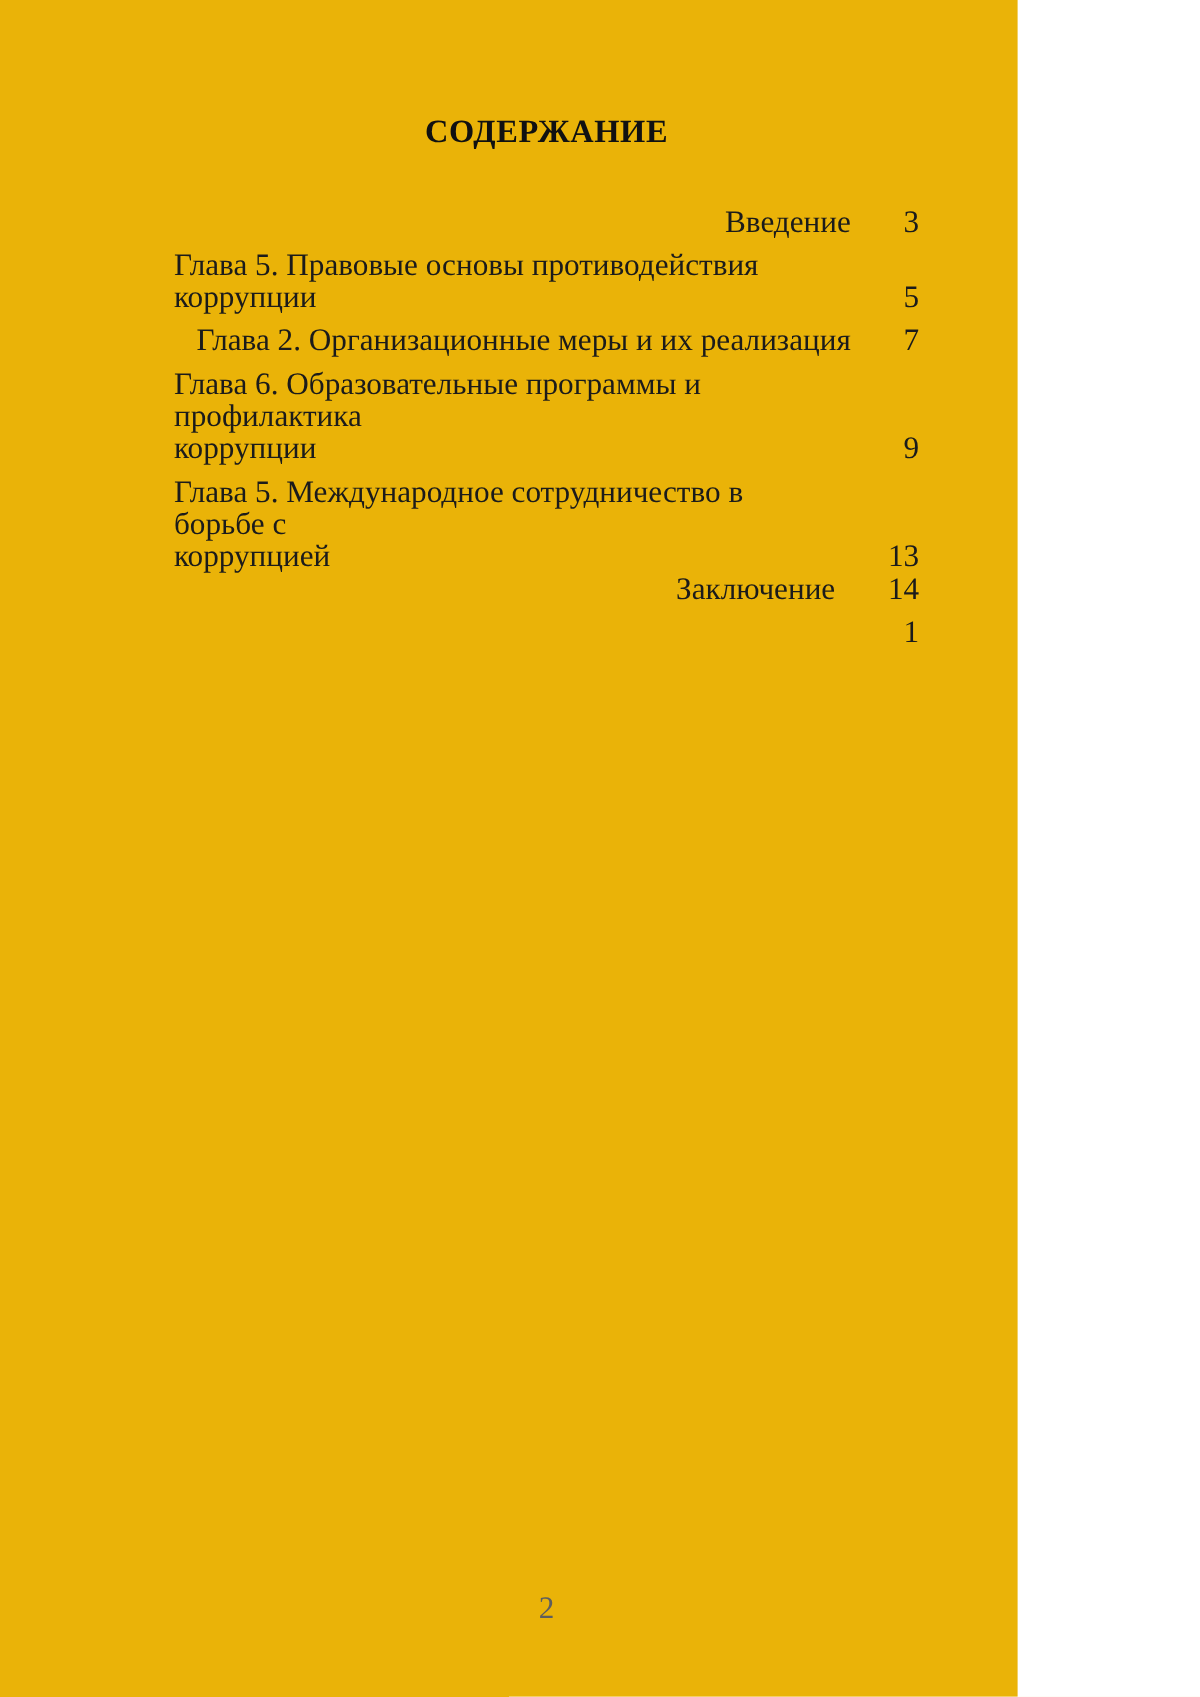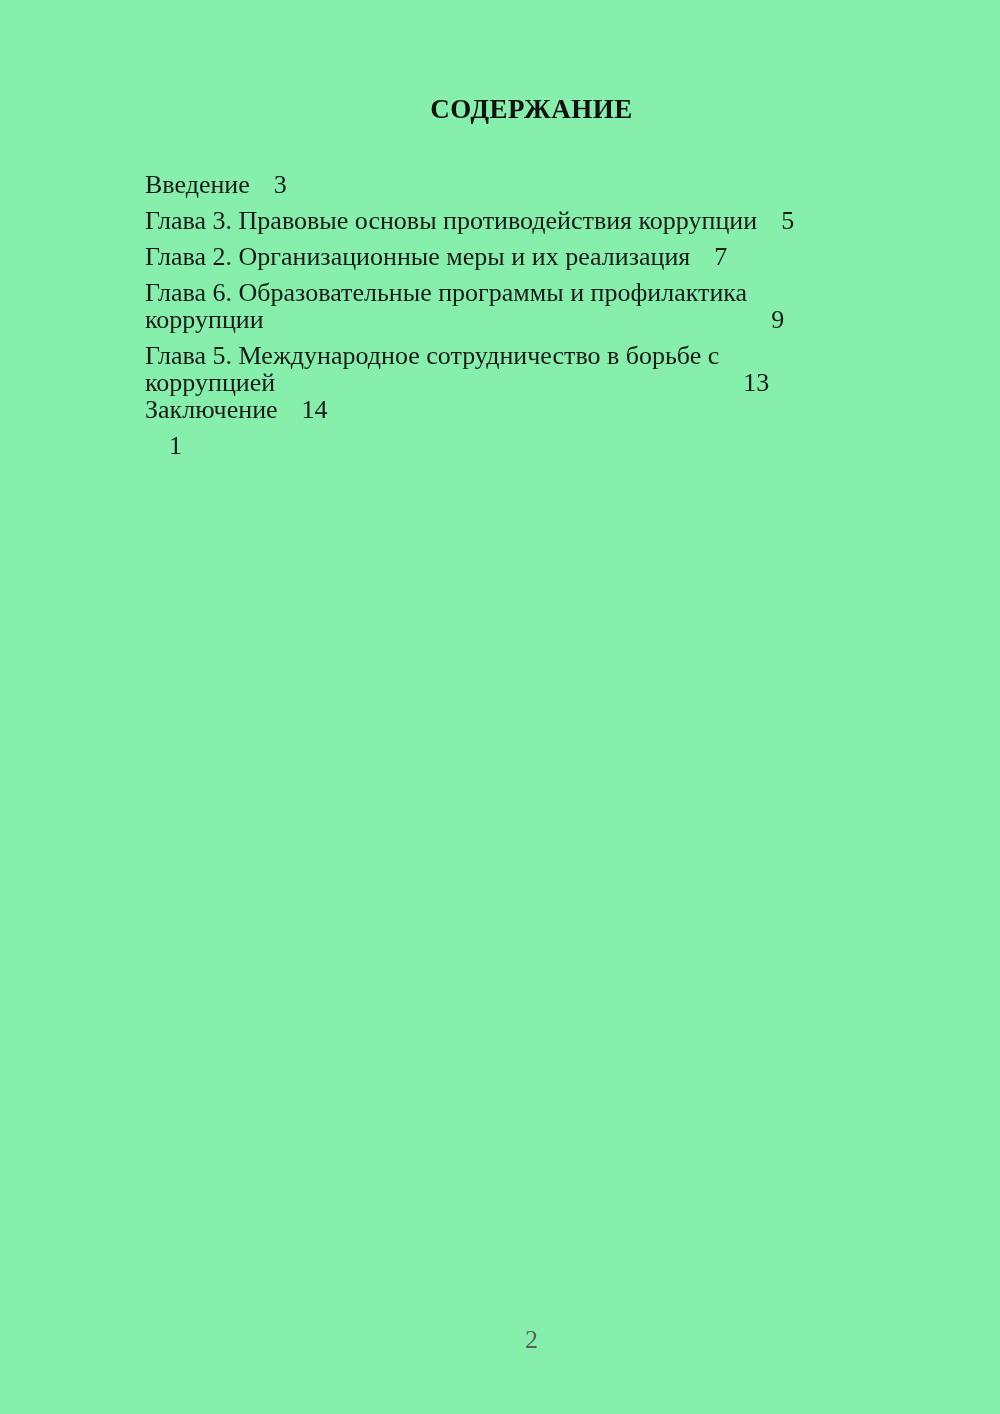--- a/index.html
+++ b/index.html
@@ -7,23 +7,23 @@
     padding: 0;
     background: #ffffff;
   }
   body {
     width: 1000px;
     height: 1414px;
     font-family: "Liberation Serif", "DejaVu Serif", serif;
   }
   .page {
     position: relative;
-    width: 1000px;
+    width: 848px;
     height: 1414px;
-    background: #86efac;
+    background: #eab308;
     overflow: hidden;
   }
   .doc-title {
     position: absolute;
     top: 92px;
     left: 145px;
     right: 82px;
     text-align: center;
     font-size: 27px;
     line-height: 34px;
@@ -34,23 +34,24 @@
   .toc {
     position: absolute;
     top: 171px;
     left: 145px;
     right: 82px;
     font-size: 26px;
     color: #1b1b1b;
   }
   .toc-row {
     display: flex;
-    justify-content: flex-start;
+    justify-content: flex-end;
     align-items: flex-end;
     line-height: 27px;
+    gap: 20px;
   }
   .toc-row.mt {
     margin-top: 9px;
   }
   .toc-label {
     white-space: pre-line;
   }
   .toc-page {
     margin-left: 24px;
     text-align: right;
@@ -74,21 +75,21 @@
   <div class="doc-title">СОДЕРЖАНИЕ</div>
 
   <div class="toc">
 
     <div class="toc-row">
       <span class="toc-label">Введение</span>
       <span class="toc-page">3</span>
     </div>
 
     <div class="toc-row mt">
-      <span class="toc-label">Глава 3. Правовые основы противодействия коррупции</span>
+      <span class="toc-label">Глава 5. Правовые основы противодействия коррупции</span>
       <span class="toc-page">5</span>
     </div>
 
     <div class="toc-row mt">
       <span class="toc-label">Глава 2. Организационные меры и их реализация</span>
       <span class="toc-page">7</span>
     </div>
 
     <div class="toc-row mt">
       <span class="toc-label">Глава 6. Образовательные программы и профилактика

